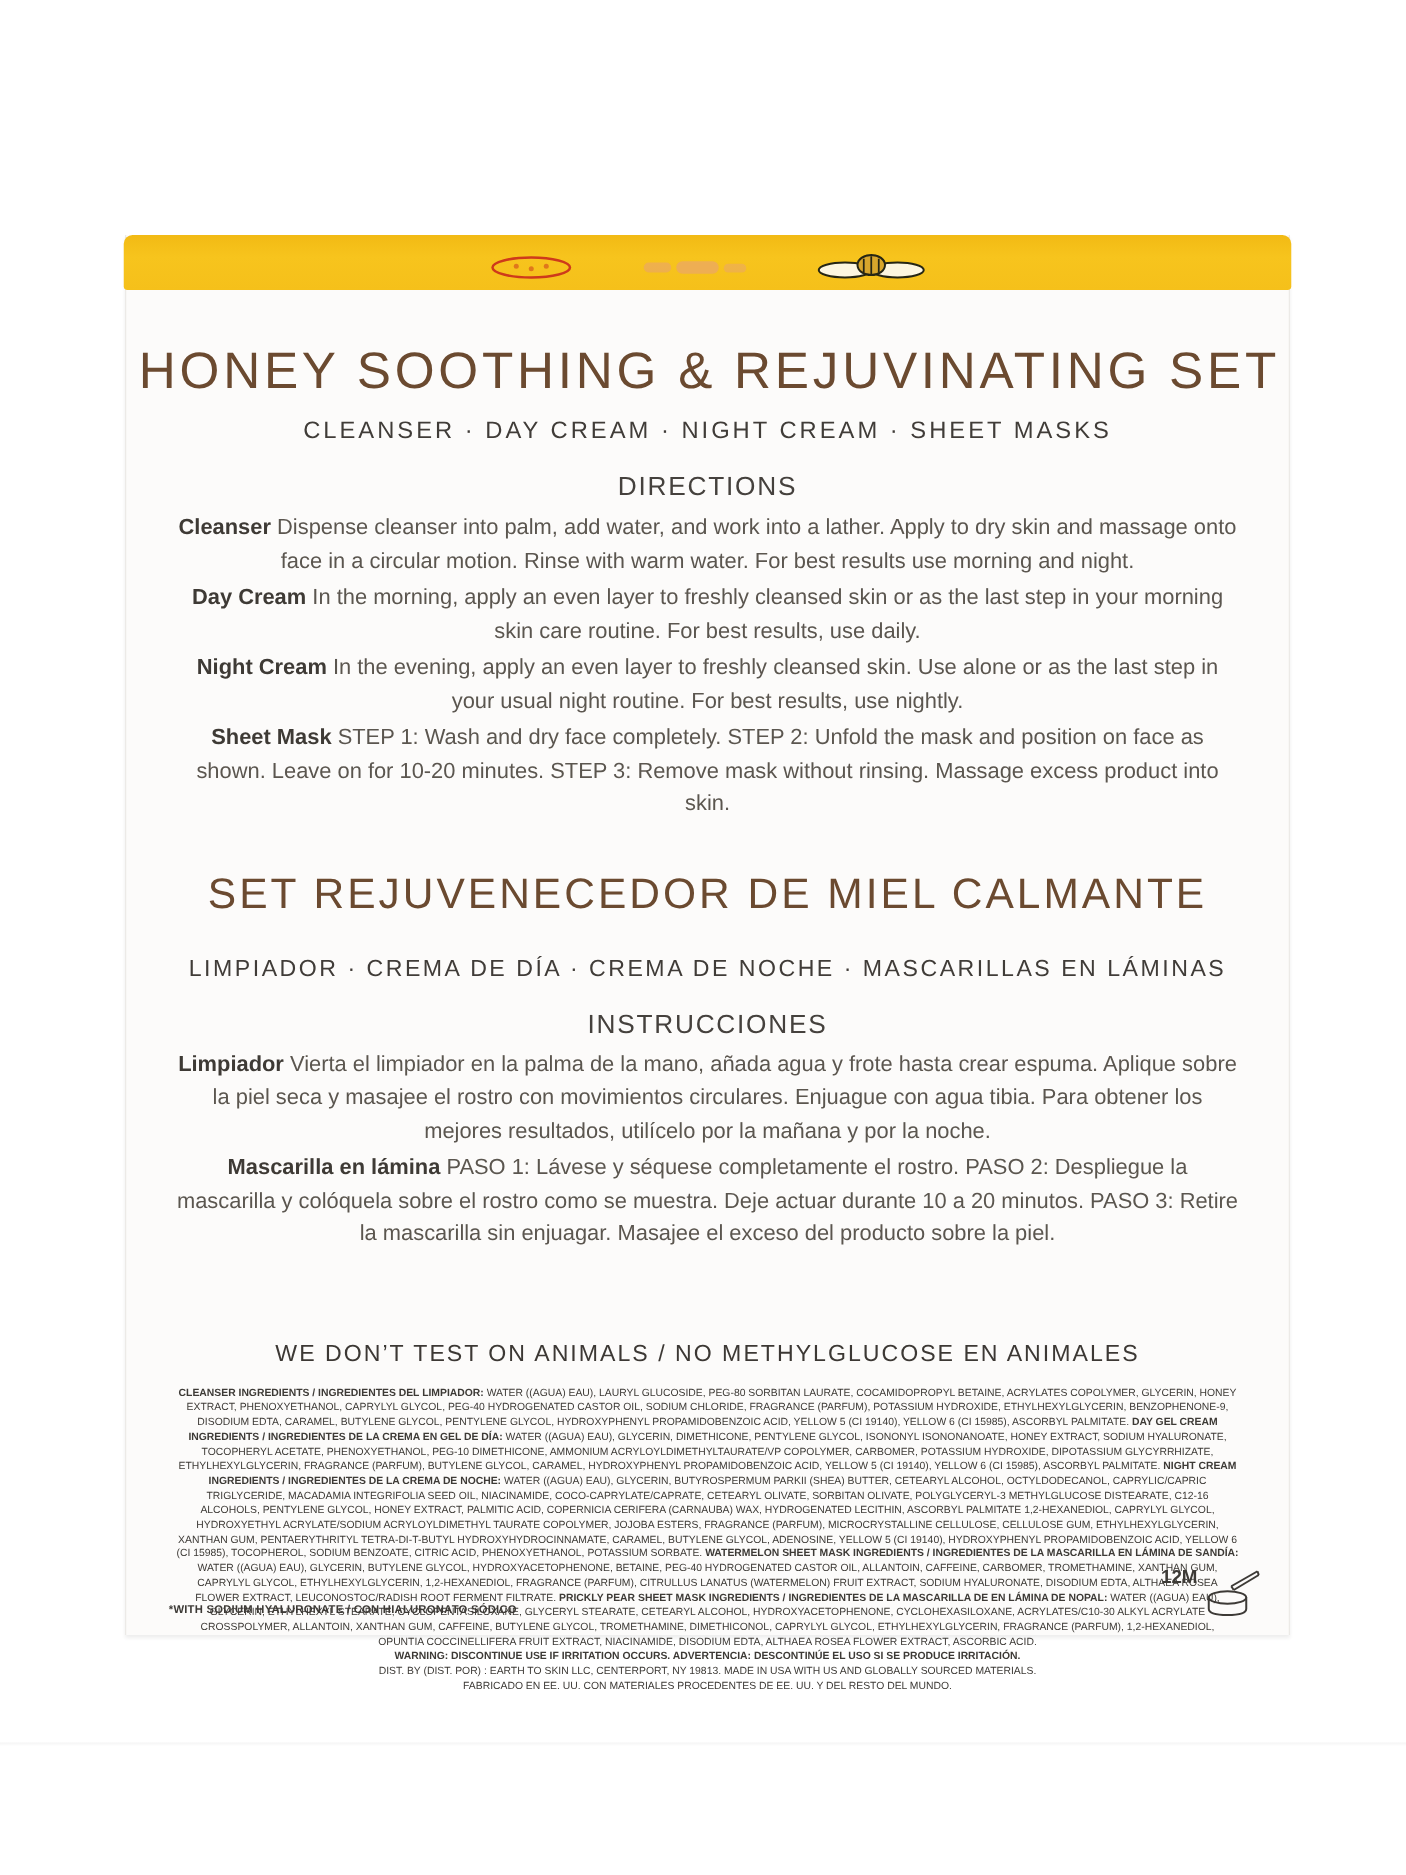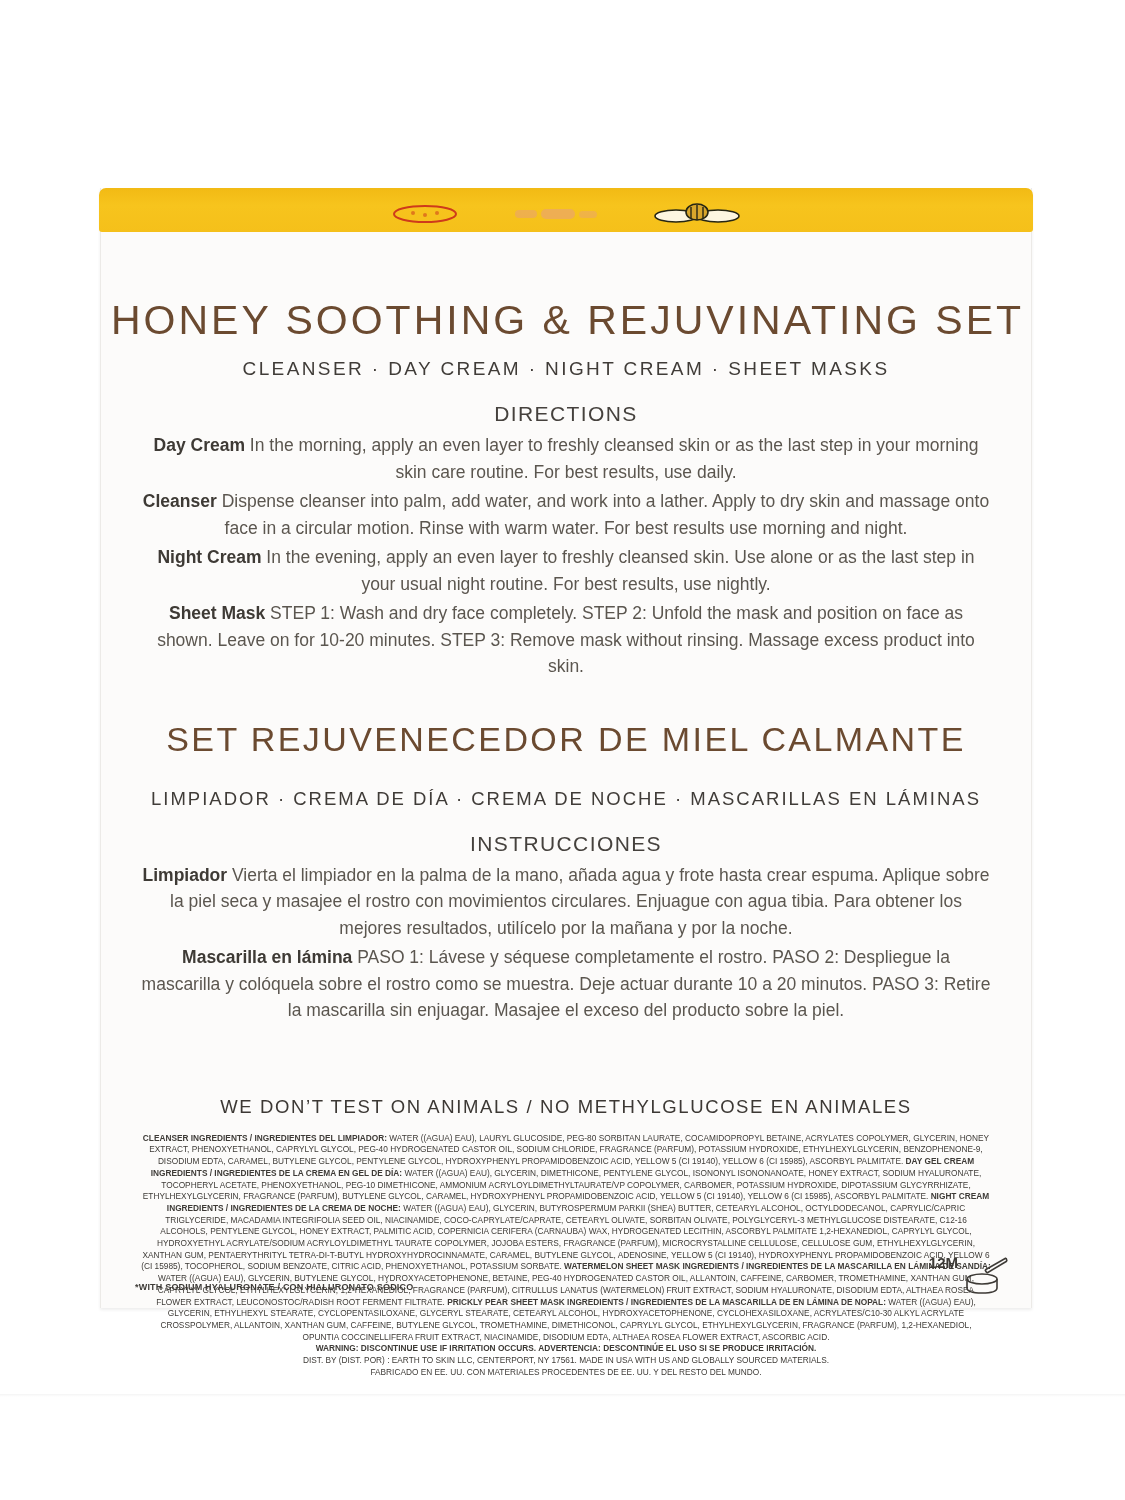--- a/index.html
+++ b/index.html
@@ -15,21 +15,21 @@
     border-left:1px solid #eceae7;border-right:1px solid #eceae7;
     box-shadow:0 2px 3px rgba(0,0,0,0.07);
   }
   .top-strip{
     position:absolute;top:0;left:-2px;right:-2px;height:44px;
     background:linear-gradient(180deg,#f2ba14 0%, #f7c41d 40%, #f5c01a 100%);
     border-radius:7px 7px 3px 3px;
     display:flex;align-items:center;justify-content:center;gap:52px;
   }
   .top-strip svg{display:block;transform:translateY(4px);}
-  .content{padding-top:110px;}
+  .content{padding-top:86px;}
   .en-title{
     text-align:center;color:#6b4a30;font-size:41px;font-weight:400;
     letter-spacing:3px;line-height:44px;margin:0 10px;white-space:nowrap;
   }
   .en-sub{
     text-align:center;color:#403c38;font-size:19px;letter-spacing:2.4px;
     margin-top:16px;
   }
   .sec-head{
     text-align:center;color:#45413d;font-size:21px;letter-spacing:1.4px;
@@ -106,41 +106,41 @@
     </span>
   </div>
 
   <div class="content">
 
     <h1 class="en-title">HONEY SOOTHING &amp; REJUVINATING SET</h1>
     <div class="en-sub">CLEANSER · DAY CREAM · NIGHT CREAM · SHEET MASKS</div>
 
     <div class="sec-head">DIRECTIONS</div>
 
+    <p class="step"><b>Cleanser</b><span> Dispense cleanser into palm, add water, and work into a lather. Apply to dry skin and massage onto face in a circular motion. Rinse with warm water. For best results use morning and night.</span></p>
     <p class="step"><b>Day Cream</b><span> In the morning, apply an even layer to freshly cleansed skin or as the last step in your morning skin care routine. For best results, use daily.</span></p>
-    <p class="step"><b>Cleanser</b><span> Dispense cleanser into palm, add water, and work into a lather. Apply to dry skin and massage onto face in a circular motion. Rinse with warm water. For best results use morning and night.</span></p>
     <p class="step"><b>Night Cream</b><span> In the evening, apply an even layer to freshly cleansed skin. Use alone or as the last step in your usual night routine. For best results, use nightly.</span></p>
     <p class="step"><b>Sheet Mask</b><span> STEP 1: Wash and dry face completely. STEP 2: Unfold the mask and position on face as shown. Leave on for 10-20 minutes. STEP 3: Remove mask without rinsing. Massage excess product into skin.</span></p>
 
     <h2 class="es-title">SET REJUVENECEDOR DE MIEL CALMANTE</h2>
     <div class="es-sub">LIMPIADOR · CREMA DE DÍA · CREMA DE NOCHE · MASCARILLAS EN LÁMINAS</div>
 
     <div class="sec-head">INSTRUCCIONES</div>
 
     <p class="step"><b>Limpiador</b><span> Vierta el limpiador en la palma de la mano, añada agua y frote hasta crear espuma. Aplique sobre la piel seca y masajee el rostro con movimientos circulares. Enjuague con agua tibia. Para obtener los mejores resultados, utilícelo por la mañana y por la noche.</span></p>
     <p class="step"><b>Mascarilla en lámina</b><span> PASO 1: Lávese y séquese completamente el rostro. PASO 2: Despliegue la mascarilla y colóquela sobre el rostro como se muestra. Deje actuar durante 10 a 20 minutos. PASO 3: Retire la mascarilla sin enjuagar. Masajee el exceso del producto sobre la piel.</span></p>
 
     <div class="cruelty">WE DON’T TEST ON ANIMALS / NO METHYLGLUCOSE EN ANIMALES</div>
 
     <div class="fine">
       <span>
         <b>CLEANSER INGREDIENTS / INGREDIENTES DEL LIMPIADOR:</b><span> WATER ((AGUA) EAU), LAURYL GLUCOSIDE, PEG-80 SORBITAN LAURATE, COCAMIDOPROPYL BETAINE, ACRYLATES COPOLYMER, GLYCERIN, HONEY EXTRACT, PHENOXYETHANOL, CAPRYLYL GLYCOL, PEG-40 HYDROGENATED CASTOR OIL, SODIUM CHLORIDE, FRAGRANCE (PARFUM), POTASSIUM HYDROXIDE, ETHYLHEXYLGLYCERIN, BENZOPHENONE-9, DISODIUM EDTA, CARAMEL, BUTYLENE GLYCOL, PENTYLENE GLYCOL, HYDROXYPHENYL PROPAMIDOBENZOIC ACID, YELLOW 5 (CI 19140), YELLOW 6 (CI 15985), ASCORBYL PALMITATE. </span><b>DAY GEL CREAM INGREDIENTS / INGREDIENTES DE LA CREMA EN GEL DE DÍA:</b><span> WATER ((AGUA) EAU), GLYCERIN, DIMETHICONE, PENTYLENE GLYCOL, ISONONYL ISONONANOATE, HONEY EXTRACT, SODIUM HYALURONATE, TOCOPHERYL ACETATE, PHENOXYETHANOL, PEG-10 DIMETHICONE, AMMONIUM ACRYLOYLDIMETHYLTAURATE/VP COPOLYMER, CARBOMER, POTASSIUM HYDROXIDE, DIPOTASSIUM GLYCYRRHIZATE, ETHYLHEXYLGLYCERIN, FRAGRANCE (PARFUM), BUTYLENE GLYCOL, CARAMEL, HYDROXYPHENYL PROPAMIDOBENZOIC ACID, YELLOW 5 (CI 19140), YELLOW 6 (CI 15985), ASCORBYL PALMITATE. </span><b>NIGHT CREAM INGREDIENTS / INGREDIENTES DE LA CREMA DE NOCHE:</b><span> WATER ((AGUA) EAU), GLYCERIN, BUTYROSPERMUM PARKII (SHEA) BUTTER, CETEARYL ALCOHOL, OCTYLDODECANOL, CAPRYLIC/CAPRIC TRIGLYCERIDE, MACADAMIA INTEGRIFOLIA SEED OIL, NIACINAMIDE, COCO-CAPRYLATE/CAPRATE, CETEARYL OLIVATE, SORBITAN OLIVATE, POLYGLYCERYL-3 METHYLGLUCOSE DISTEARATE, C12-16 ALCOHOLS, PENTYLENE GLYCOL, HONEY EXTRACT, PALMITIC ACID, COPERNICIA CERIFERA (CARNAUBA) WAX, HYDROGENATED LECITHIN, ASCORBYL PALMITATE 1,2-HEXANEDIOL, CAPRYLYL GLYCOL, HYDROXYETHYL ACRYLATE/SODIUM ACRYLOYLDIMETHYL TAURATE COPOLYMER, JOJOBA ESTERS, FRAGRANCE (PARFUM), MICROCRYSTALLINE CELLULOSE, CELLULOSE GUM, ETHYLHEXYLGLYCERIN, XANTHAN GUM, PENTAERYTHRITYL TETRA-DI-T-BUTYL HYDROXYHYDROCINNAMATE, CARAMEL, BUTYLENE GLYCOL, ADENOSINE, YELLOW 5 (CI 19140), HYDROXYPHENYL PROPAMIDOBENZOIC ACID, YELLOW 6 (CI 15985), TOCOPHEROL, SODIUM BENZOATE, CITRIC ACID, PHENOXYETHANOL, POTASSIUM SORBATE. </span><b>WATERMELON SHEET MASK INGREDIENTS / INGREDIENTES DE LA MASCARILLA EN LÁMINA DE SANDÍA:</b><span> WATER ((AGUA) EAU), GLYCERIN, BUTYLENE GLYCOL, HYDROXYACETOPHENONE, BETAINE, PEG-40 HYDROGENATED CASTOR OIL, ALLANTOIN, CAFFEINE, CARBOMER, TROMETHAMINE, XANTHAN GUM, CAPRYLYL GLYCOL, ETHYLHEXYLGLYCERIN, 1,2-HEXANEDIOL, FRAGRANCE (PARFUM), CITRULLUS LANATUS (WATERMELON) FRUIT EXTRACT, SODIUM HYALURONATE, DISODIUM EDTA, ALTHAEA ROSEA FLOWER EXTRACT, LEUCONOSTOC/RADISH ROOT FERMENT FILTRATE. </span><b>PRICKLY PEAR SHEET MASK INGREDIENTS / INGREDIENTES DE LA MASCARILLA DE EN LÁMINA DE NOPAL:</b><span> WATER ((AGUA) EAU), GLYCERIN, ETHYLHEXYL STEARATE, CYCLOPENTASILOXANE, GLYCERYL STEARATE, CETEARYL ALCOHOL, HYDROXYACETOPHENONE, CYCLOHEXASILOXANE, ACRYLATES/C10-30 ALKYL ACRYLATE CROSSPOLYMER, ALLANTOIN, XANTHAN GUM, CAFFEINE, BUTYLENE GLYCOL, TROMETHAMINE, DIMETHICONOL, CAPRYLYL GLYCOL, ETHYLHEXYLGLYCERIN, FRAGRANCE (PARFUM), 1,2-HEXANEDIOL, OPUNTIA COCCINELLIFERA FRUIT EXTRACT, NIACINAMIDE, DISODIUM EDTA, ALTHAEA ROSEA FLOWER EXTRACT, ASCORBIC ACID.</span>
       </span>
       <span class="line bold-line">WARNING: DISCONTINUE USE IF IRRITATION OCCURS. ADVERTENCIA: DESCONTINÚE EL USO SI SE PRODUCE IRRITACIÓN.</span>
-      <span class="line">DIST. BY (DIST. POR) : EARTH TO SKIN LLC, CENTERPORT, NY 17561. MADE IN USA WITH US AND GLOBALLY SOURCED MATERIALS.</span>
+      <span class="line">DIST. BY (DIST. POR) : EARTH TO SKIN LLC, CENTERPORT, NY 19813. MADE IN USA WITH US AND GLOBALLY SOURCED MATERIALS.</span>
       <span class="line">FABRICADO EN EE. UU. CON MATERIALES PROCEDENTES DE EE. UU. Y DEL RESTO DEL MUNDO.</span>
     </div>
 
   </div>
 
   <div class="foot-note">*WITH SODIUM HYALURONATE / CON HIALURONATO SÓDICO</div>
 
   <div class="pao">
     <span class="pao-label">12M</span>
     <span>

